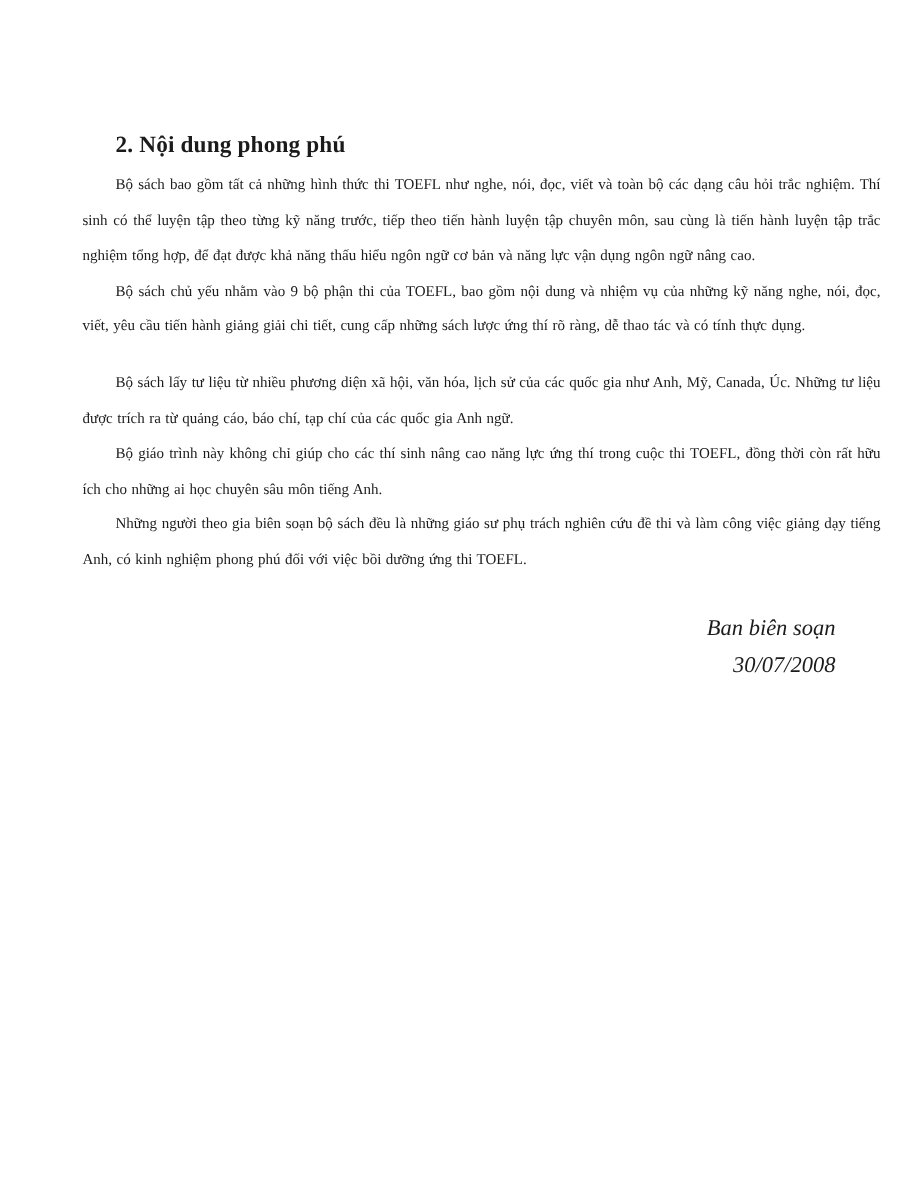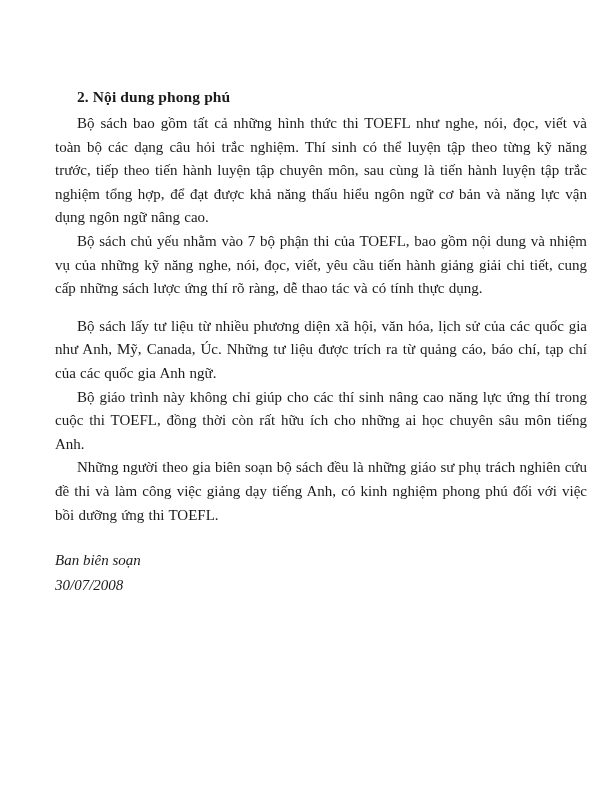--- a/index.html
+++ b/index.html
@@ -25,53 +25,54 @@
   .section-heading {
     font-size: 15.5px;
     font-weight: bold;
     margin: 0 0 6px 22px;
     letter-spacing: 0.1px;
   }
   .section-heading.spaced-top {
     margin-top: 15px;
   }
   .para {
-    font-size: 15px;
+    font-size: 10px;
     line-height: 23.6px;
     text-align: justify;
     text-indent: 22px;
     margin: 0;
     word-spacing: 0.5px;
   }
   .para.spaced-top {
     margin-top: 14px;
   }
   .signature {
     margin-top: 21px;
     padding-right: 30px;
+    text-align: right;
     font-style: italic;
     font-size: 15px;
     line-height: 25px;
   }
   .sig-line {
     margin: 0;
   }
 </style>
 </head>
 <body>
 
 <div class="page">
 
   <section>
     <h3 class="section-heading">2. Nội dung phong phú</h3>
     <p class="para">Bộ sách bao gồm tất cả những hình thức thi TOEFL như nghe, nói, đọc, viết và toàn bộ các dạng câu hỏi trắc nghiệm. Thí sinh có thể luyện tập theo từng kỹ năng trước, tiếp theo tiến hành luyện tập chuyên môn, sau cùng là tiến hành luyện tập trắc nghiệm tổng hợp, để đạt được khả năng thấu hiểu ngôn ngữ cơ bản và năng lực vận dụng ngôn ngữ nâng cao.</p>
   </section>
 
   <section>
-    <p class="para">Bộ sách chủ yếu nhằm vào 7 bộ phận thi của TOEFL, bao gồm nội dung và nhiệm vụ của những kỹ năng nghe, nói, đọc, viết, yêu cầu tiến hành giảng giải chi tiết, cung cấp những sách lược ứng thí rõ ràng, dễ thao tác và có tính thực dụng.</p>
+    <p class="para">Bộ sách chủ yếu nhằm vào 9 bộ phận thi của TOEFL, bao gồm nội dung và nhiệm vụ của những kỹ năng nghe, nói, đọc, viết, yêu cầu tiến hành giảng giải chi tiết, cung cấp những sách lược ứng thí rõ ràng, dễ thao tác và có tính thực dụng.</p>
     <p class="para spaced-top">Bộ sách lấy tư liệu từ nhiều phương diện xã hội, văn hóa, lịch sử của các quốc gia như Anh, Mỹ, Canada, Úc. Những tư liệu được trích ra từ quảng cáo, báo chí, tạp chí của các quốc gia Anh ngữ.</p>
     <p class="para">Bộ giáo trình này không chỉ giúp cho các thí sinh nâng cao năng lực ứng thí trong cuộc thi TOEFL, đồng thời còn rất hữu ích cho những ai học chuyên sâu môn tiếng Anh.</p>
     <p class="para">Những người theo gia biên soạn bộ sách đều là những giáo sư phụ trách nghiên cứu đề thi và làm công việc giảng dạy tiếng Anh, có kinh nghiệm phong phú đối với việc bồi dưỡng ứng thi TOEFL.</p>
   </section>
 
   <div class="signature">
     <div class="sig-line">Ban biên soạn</div>
     <div class="sig-line">30/07/2008</div>
   </div>
 

